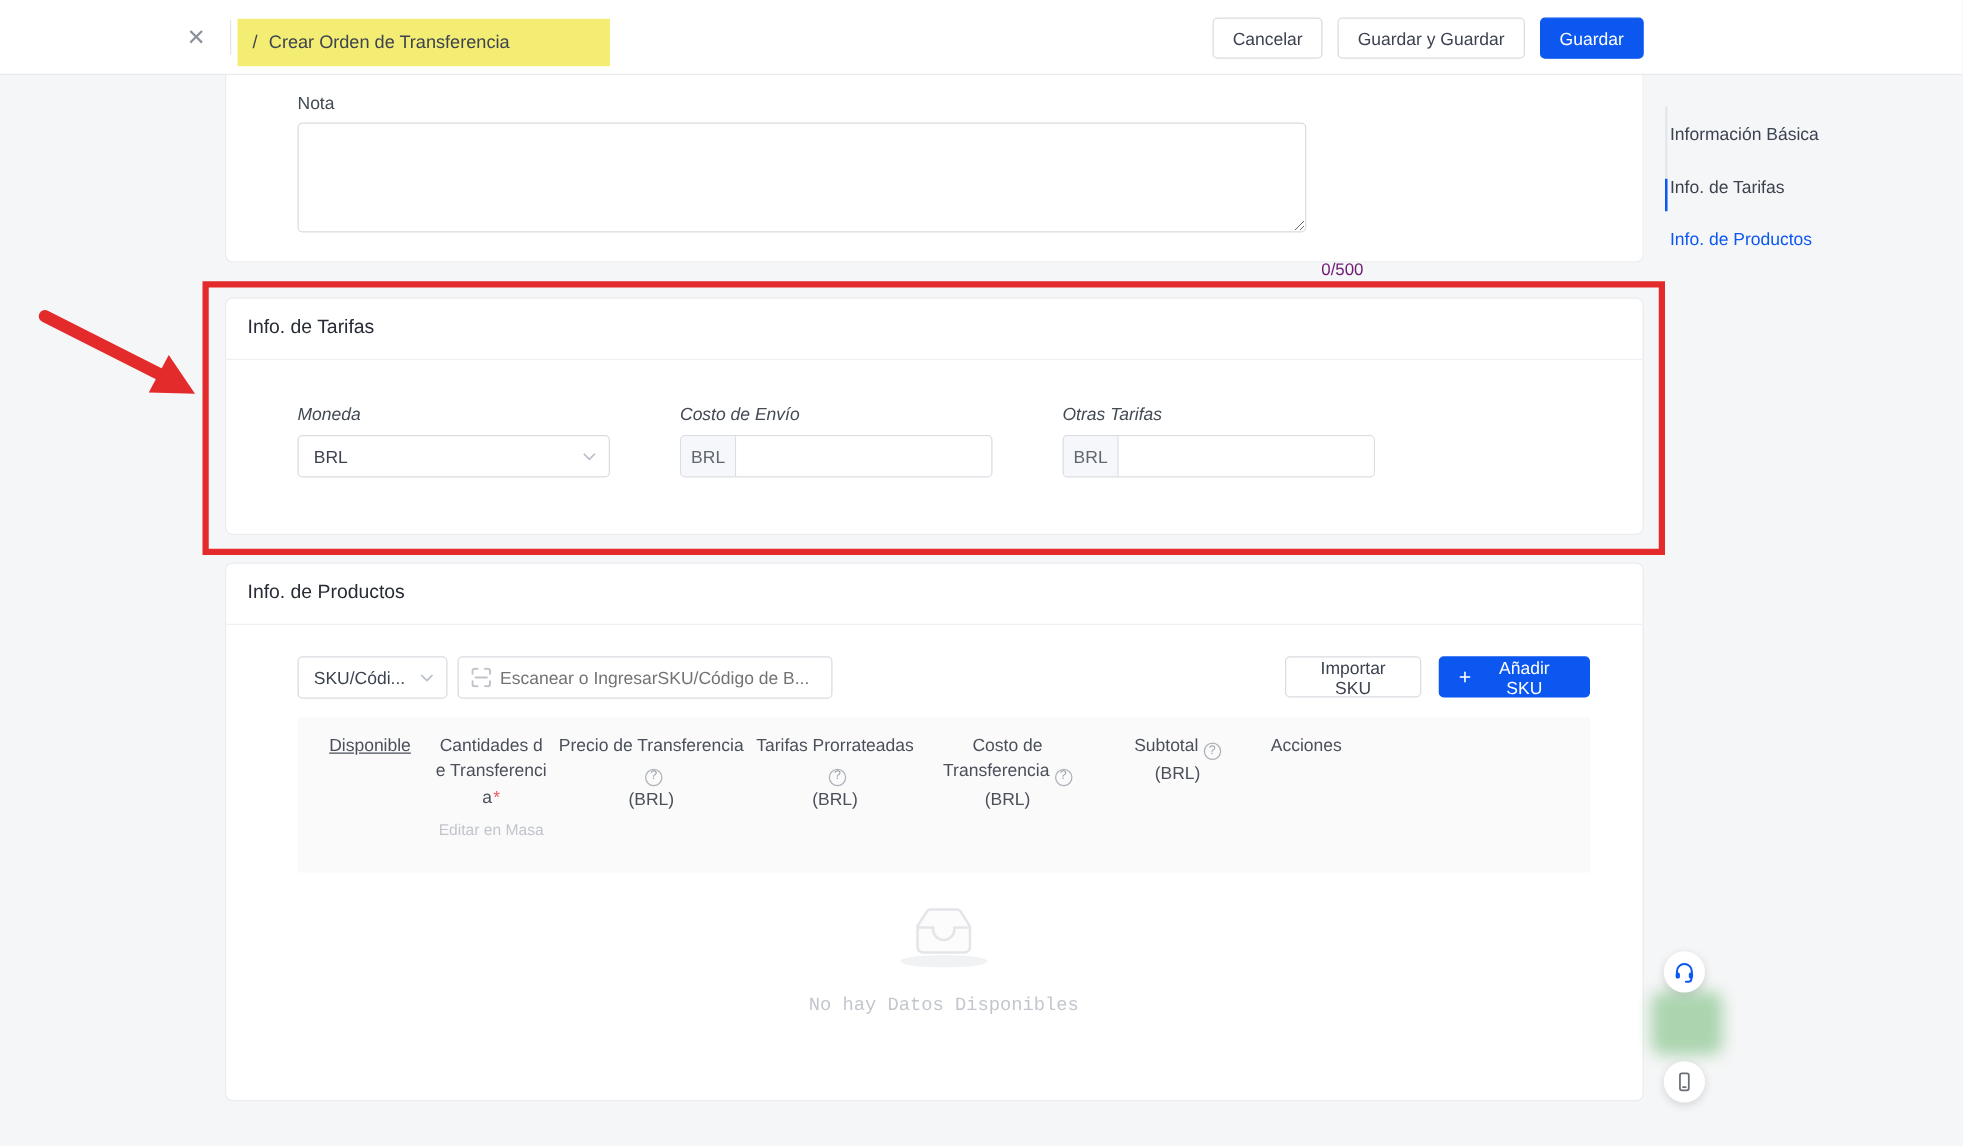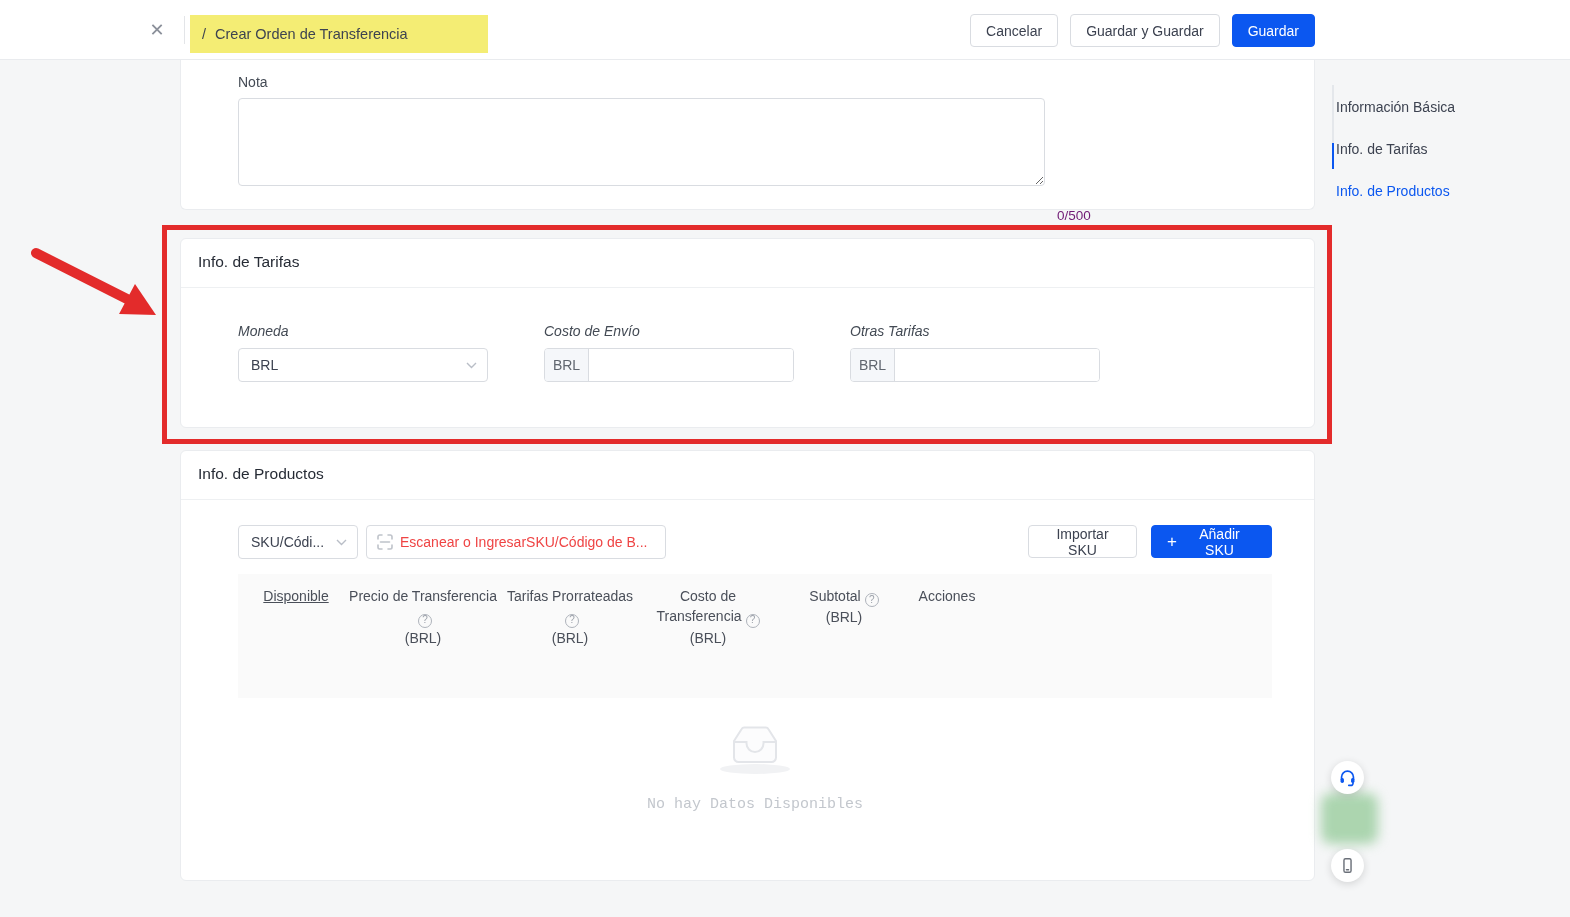--- a/index.html
+++ b/index.html
@@ -79,21 +79,21 @@
   }
   
   .toolbar { position:absolute; left:57px; top:74px; width:1034px; height:34px; }
   .sku-select { position:absolute; left:0; top:0; width:120px; }
   .sku-select .sel-text { overflow:hidden; white-space:nowrap; }
   .scan-input {
     position:absolute; left:128px; top:0; width:300px; height:34px;
     border:1px solid #d9dce1; border-radius:4px; display:flex; align-items:center;
     gap:7px; padding:0 10px; color:#bfc3ca; background:#fff;
   }
-  .scan-placeholder { white-space:nowrap; overflow:hidden; font-size:14px; color:#ef4444; }
+  .scan-placeholder { white-space:nowrap; overflow:hidden; font-size:14px; color:#737373; }
   .btn-import { position:absolute; left:790px; top:0; width:109px; }
   .btn-add { position:absolute; left:913px; top:0; width:121px; }
   
   .table-head {
     position:absolute; left:57px; top:123px; width:1034px; min-height:124px;
     background:#fafafa; display:flex; gap:8px; padding:12px 14px;
     font-size:14px; color:#4a4f59;
   }
   .th { text-align:center; line-height:1.45; }
   .th-sku { flex:1; text-align:left; }
@@ -217,20 +217,24 @@
     </div>
     <button class="btn btn-import">Importar SKU</button>
     <button class="btn primary btn-add">
       <span style="font-size:17px; line-height:1;">+</span>
       <span>Añadir SKU</span>
     </button>
   </div>
 
   <div class="table-head">
     <div class="th th-disp">Disponible</div>
+    <div class="th th-cant">
+      <span>Cantidades de Transferencia</span><span class="req">*</span>
+      <div class="bulk-edit">Editar en Masa</div>
+    </div>
     <div class="th th-precio">
       <span>Precio de Transferencia</span><span class="help-ic">?</span>
       <span class="unit">(BRL)</span>
     </div>
     <div class="th th-tarifas">
       <span>Tarifas Prorrateadas</span><span class="help-ic">?</span>
       <span class="unit">(BRL)</span>
     </div>
     <div class="th th-costo">
       <span>Costo de Transferencia</span><span class="help-ic">?</span>

